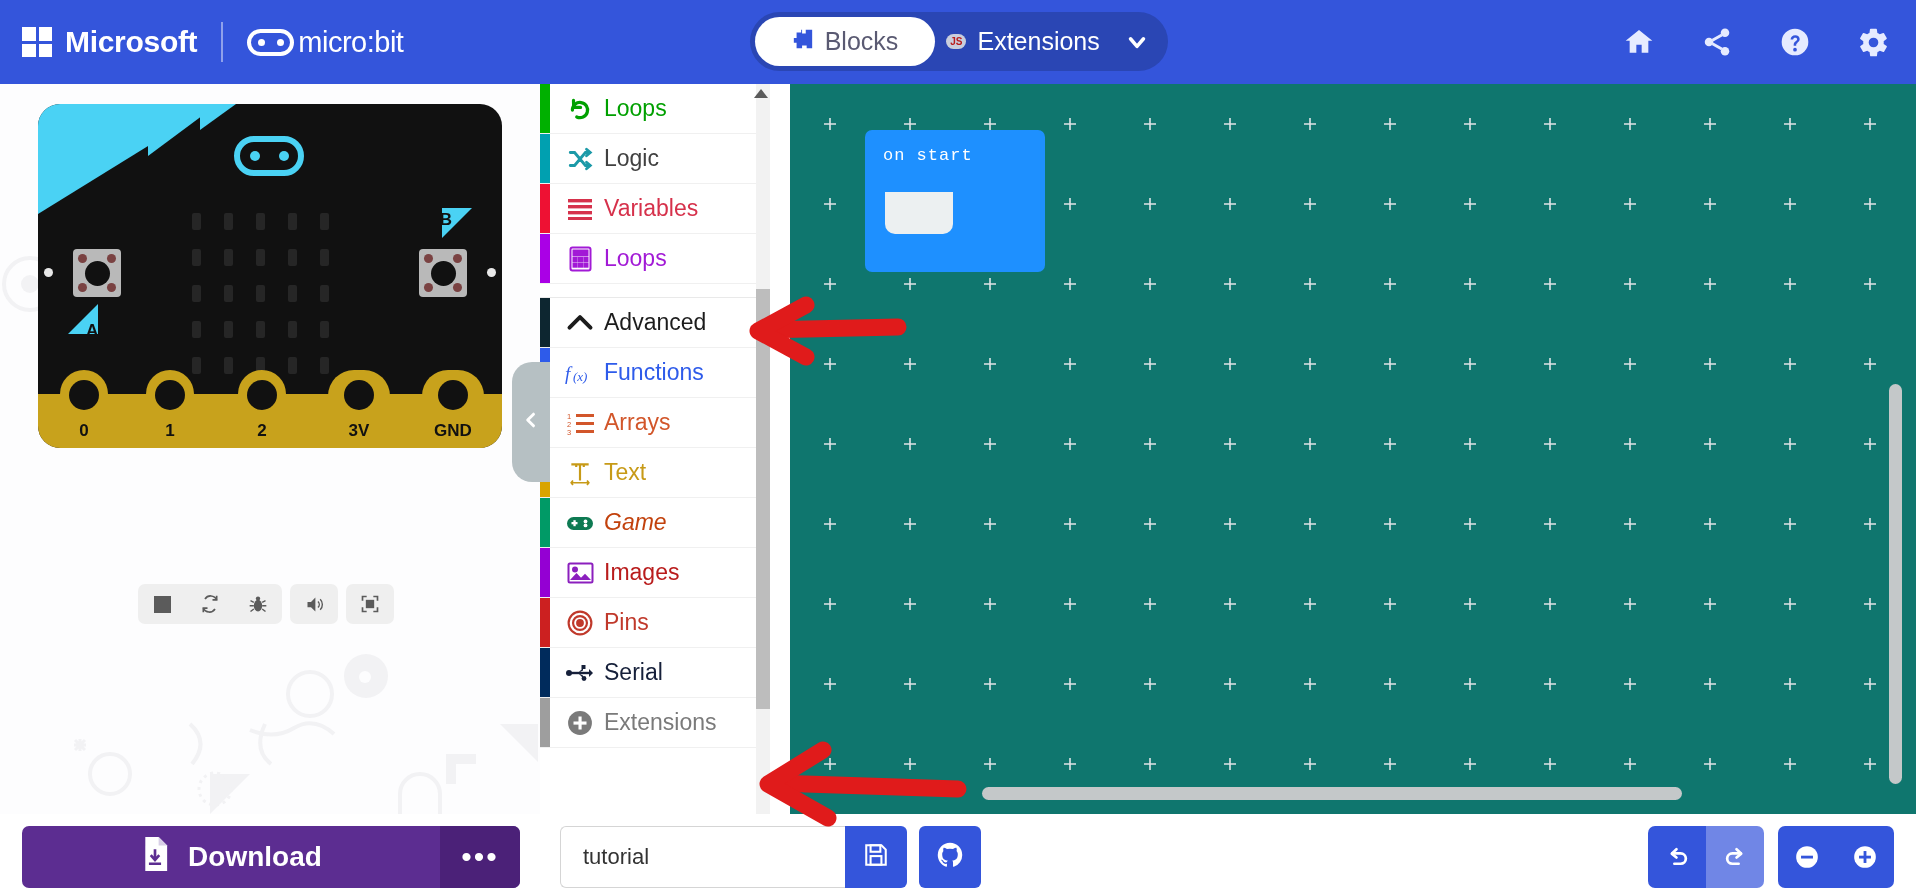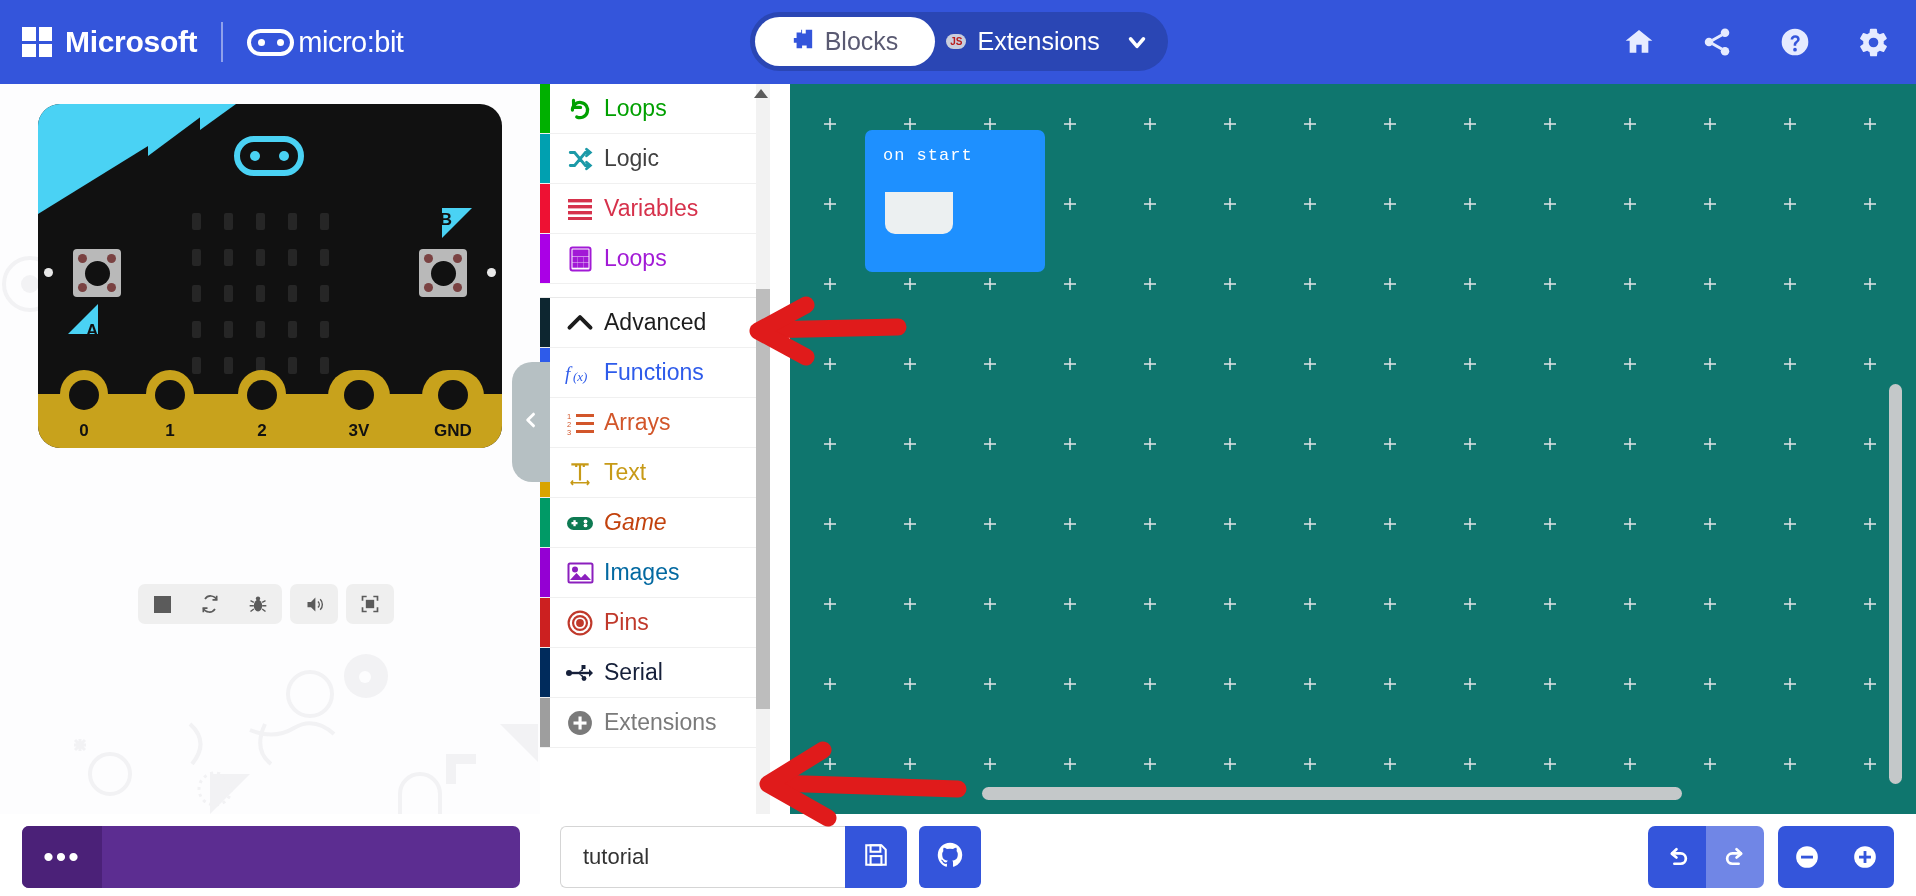--- a/index.html
+++ b/index.html
@@ -530,21 +530,21 @@
       </div>
       <div class="tb-item">
         <div class="tb-stripe" style="background: rgb(148, 0, 211);"></div>
         <div class="tb-icon-w">
           <svg width="27" height="24" viewBox="0 0 27 24" fill="none" stroke="#8b1fbe" stroke-width="2">
             <rect x="1.5" y="2.5" width="24" height="19" rx="1.5"></rect>
             <circle cx="8" cy="8.5" r="2" fill="#8b1fbe"></circle>
             <path d="M3 19l6.5-7 4.5 4.7 4-4 6 6.3z" fill="#8b1fbe" stroke="none"></path>
           </svg>
         </div>
-        <span class="tb-label" style="color: #0369a1;">Images</span>
+        <span class="tb-label" style="color: #b91c1c;">Images</span>
       </div>
       <div class="tb-item">
         <div class="tb-stripe" style="background: rgb(204, 32, 32);"></div>
         <div class="tb-icon-w">
           <svg width="26" height="26" viewBox="0 0 24 24" fill="none" stroke="#c0392b" stroke-width="2">
             <circle cx="12" cy="12" r="10.5"></circle>
             <circle cx="12" cy="12" r="6.4"></circle>
             <circle cx="12" cy="12" r="2.6" fill="#c0392b"></circle>
           </svg>
         </div>
@@ -617,20 +617,30 @@
   <div id="ws-hscroll">
     <div id="ws-hthumb"></div>
   </div>
   <div id="ws-vscroll">
     <div id="ws-vthumb"></div>
   </div>
 </div>
 
 <div id="bottombar">
   <div id="download-btn">
+    <div id="download-main">
+      <span>
+        <svg width="30" height="34" viewBox="0 0 24 28" fill="#fff">
+          <path d="M4 0h11l7 7v21H4z" fill="#fff"></path>
+          <path d="M15 0l7 7h-7z" fill="#d8cfe6"></path>
+          <path d="M12 10v8M8.5 15l3.5 4 3.5-4M7 22h10" stroke="#5c2d91" stroke-width="2.2" fill="none"></path>
+          </svg>
+      </span>
+      <span>Download</span>
+    </div>
     <div id="download-more">
       <span>•••</span>
     </div>
   </div>
 
   <div id="proj-row">
     <input id="proj-name" type="text" value="tutorial" style="">
     <div id="save-btn">
       <span>
         <svg width="26" height="26" viewBox="0 0 24 24" fill="none" stroke="#fff" stroke-width="1.9">

